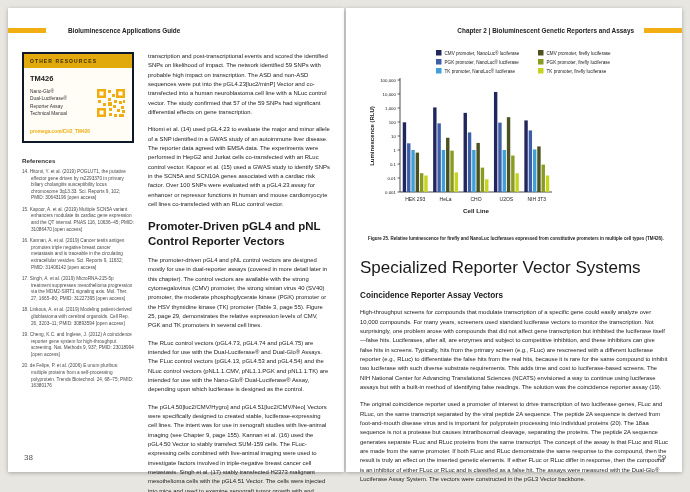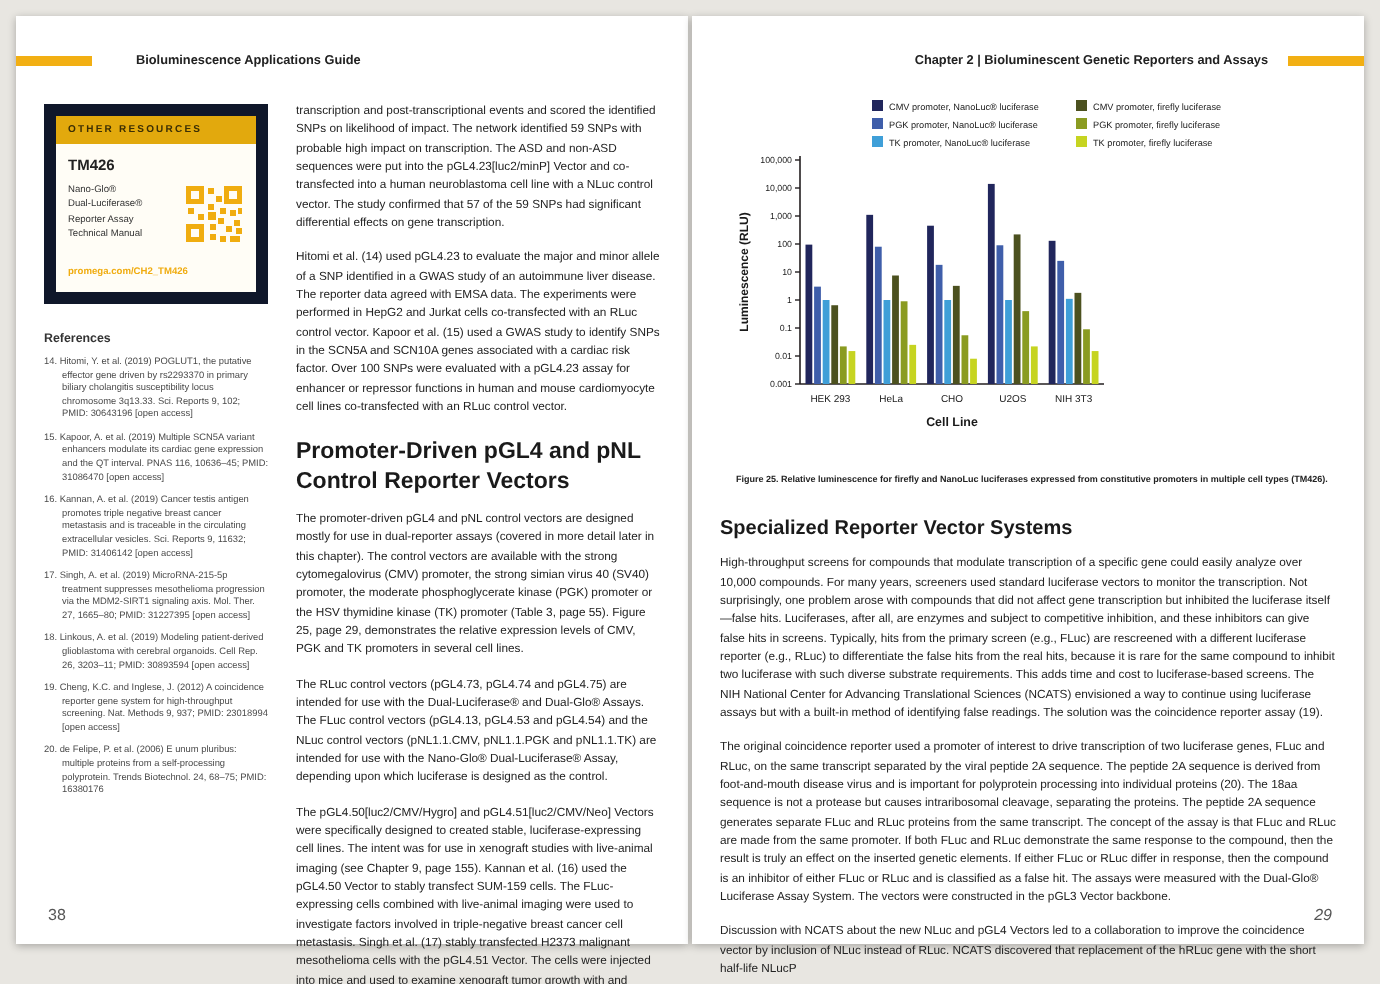--- a/index.html
+++ b/index.html
@@ -16,41 +16,41 @@
   .page-left .accent-bar { margin-left:-14px; margin-right:22px; }
   .page-right .runhead { justify-content:flex-end; }
   .page-right .accent-bar { margin-right:-14px; margin-left:10px; }
 
   
   .cols { display:flex; margin-top:18px; }
   .sidebar { width:112px; flex:none; margin-right:14px; }
   .maincol { flex:1; }
 
   
-  .resbox { border:6px solid #0f172a; background:#fffdf6; }
+  .resbox { border:2px solid #0f172a; background:#fffdf6; }
   .resbox-head { background:#e2a90d; color:#3c2f04; font-size:5px; font-weight:bold; letter-spacing:1.1px; padding:4px 6px; }
   .resbox-body { padding:6px 6px 7px; }
   .res-code { font-size:7.5px; font-weight:bold; margin-bottom:5px; }
   .res-row { display:flex; justify-content:space-between; }
   .res-lines div { font-size:4.8px; line-height:1.55; color:#333; }
   .res-link { display:block; margin-top:7px; font-size:4.8px; font-weight:bold; color:#f0ac10; text-decoration:none; }
 
   
   .refs { margin-top:14px; }
   .refs-head { font-size:6.2px; font-weight:bold; color:#333; margin-bottom:5px; }
   .ref-item { font-size:4.7px; line-height:1.4; color:#4a4a4a; margin-bottom:5px; padding-left:9px; text-indent:-9px; }
 
   
   .para { font-size:5.9px; line-height:1.58; margin-bottom:8px; text-align:left; }
   .h2-left { font-size:11.5px; font-weight:bold; line-height:1.25; color:#1a1a1a; margin:10px 0 8px; }
 
   
   .chart-wrap { margin:12px 0 0 6px; }
   .fig-caption { font-size:4.5px; font-weight:bold; color:#222; margin:8px 0 0 2px; line-height:1.4; }
-  .h1-right { font-size:10px; font-weight:bold; color:#1a1a1a; margin-top:16px; }
+  .h1-right { font-size:17px; font-weight:normal; color:#1a1a1a; margin-top:16px; }
   .h3-right { font-size:8.2px; font-weight:bold; color:#1a1a1a; margin-top:13px; }
   .page-right .para { margin-top:8px; margin-bottom:0; }
 
   .pagenum { position:absolute; bottom:10px; font-size:8px; color:#555; }
   .page-left .pagenum { left:16px; }
   .page-right .pagenum { right:16px;font-style:italic; }
 </style>
 </head>
 <body>
 
@@ -208,18 +208,19 @@
         <rect x="171.25" y="100.42618492855371" width="3.4" height="45.57381507144629" fill="#4c511f"></rect>
         <rect x="175.54999999999998" y="118.64060486784945" width="3.4" height="27.359395132150553" fill="#8a9b21"></rect>
         <rect x="179.85" y="129.53472237322046" width="3.4" height="16.46527762677954" fill="#c6d421"></rect>
         <text x="170.79999999999998" y="155" font-size="5" text-anchor="middle" font-family="&quot;Liberation Sans&quot;, sans-serif" fill="#1a1a1a" font-weight="normal">NIH 3T3</text>
         <text x="110" y="167" font-size="6.2" text-anchor="middle" font-family="&quot;Liberation Sans&quot;, sans-serif" fill="#1a1a1a" font-weight="bold">Cell Line</text>
       </svg>
     <div class="fig-caption">Figure 25. Relative luminescence for firefly and NanoLuc luciferases expressed from constitutive promoters in multiple cell types (TM426).</div>
   </div>
 
   <h1 class="h1-right">Specialized Reporter Vector Systems</h1>
+  <h3 class="h3-right">Coincidence Reporter Assay Vectors</h3>
   <p class="para">High-throughput screens for compounds that modulate transcription of a specific gene could easily analyze over 10,000 compounds. For many years, screeners used standard luciferase vectors to monitor the transcription. Not surprisingly, one problem arose with compounds that did not affect gene transcription but inhibited the luciferase itself—false hits. Luciferases, after all, are enzymes and subject to competitive inhibition, and these inhibitors can give false hits in screens. Typically, hits from the primary screen (e.g., FLuc) are rescreened with a different luciferase reporter (e.g., RLuc) to differentiate the false hits from the real hits, because it is rare for the same compound to inhibit two luciferase with such diverse substrate requirements. This adds time and cost to luciferase-based screens. The NIH National Center for Advancing Translational Sciences (NCATS) envisioned a way to continue using luciferase assays but with a built-in method of identifying false readings. The solution was the coincidence reporter assay (19).</p>
   <p class="para">The original coincidence reporter used a promoter of interest to drive transcription of two luciferase genes, FLuc and RLuc, on the same transcript separated by the viral peptide 2A sequence. The peptide 2A sequence is derived from foot-and-mouth disease virus and is important for polyprotein processing into individual proteins (20). The 18aa sequence is not a protease but causes intraribosomal cleavage, separating the proteins. The peptide 2A sequence generates separate FLuc and RLuc proteins from the same transcript. The concept of the assay is that FLuc and RLuc are made from the same promoter. If both FLuc and RLuc demonstrate the same response to the compound, then the result is truly an effect on the inserted genetic elements. If either FLuc or RLuc differ in response, then the compound is an inhibitor of either FLuc or RLuc and is classified as a false hit. The assays were measured with the Dual-Glo® Luciferase Assay System. The vectors were constructed in the pGL3 Vector backbone.</p>
   <p class="para">Discussion with NCATS about the new NLuc and pGL4 Vectors led to a collaboration to improve the coincidence vector by inclusion of NLuc instead of RLuc. NCATS discovered that replacement of the hRLuc gene with the short half-life NLucP</p>
 
   <div class="pagenum">29</div>
 </div>
 
 </body></html>

